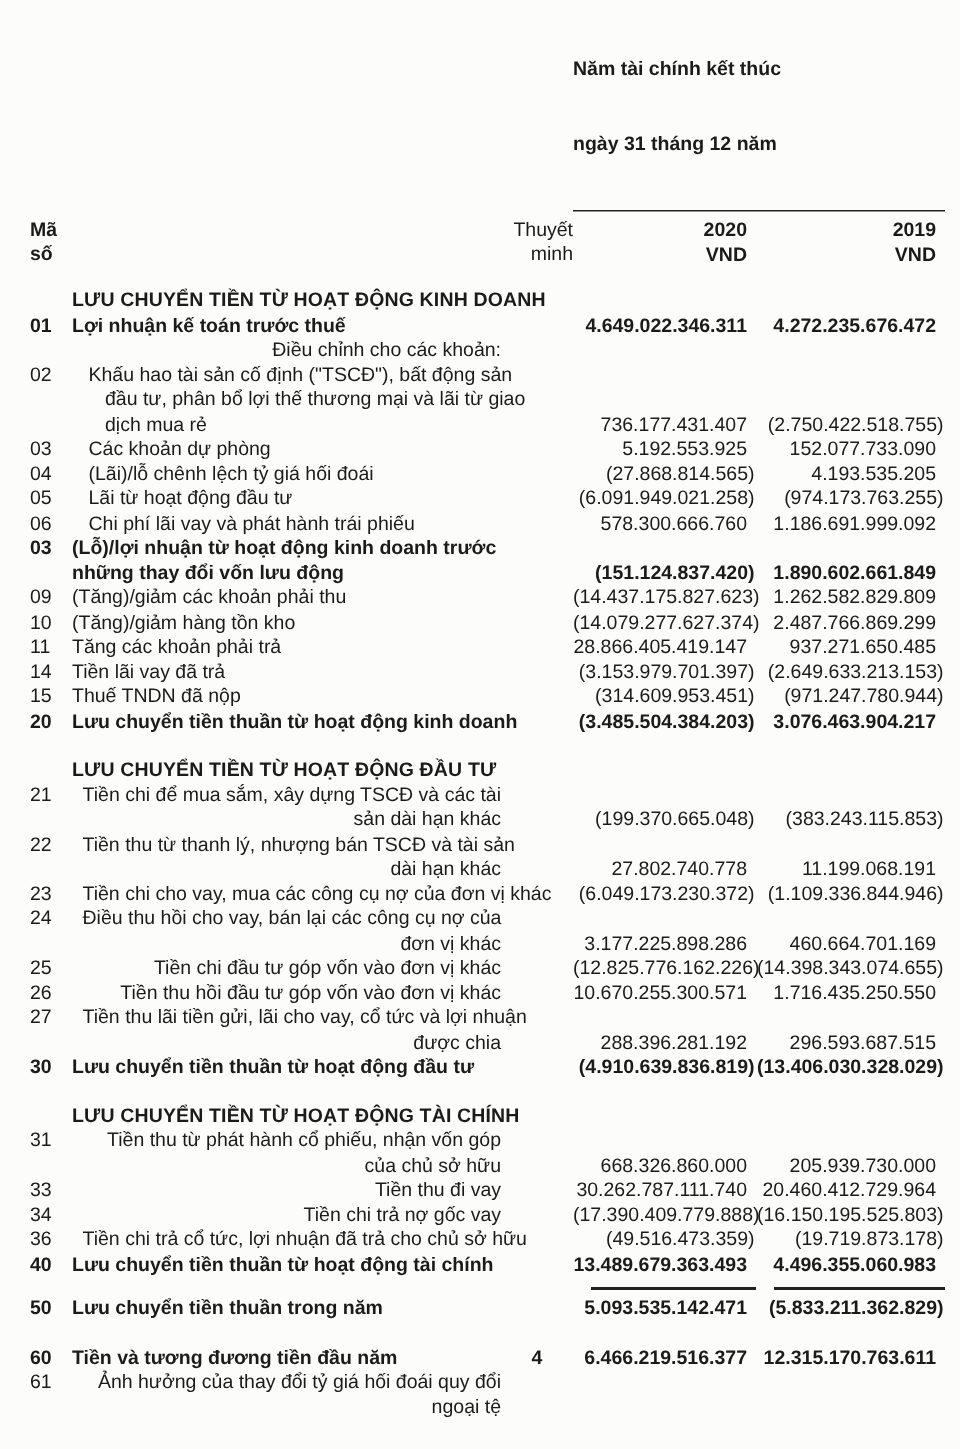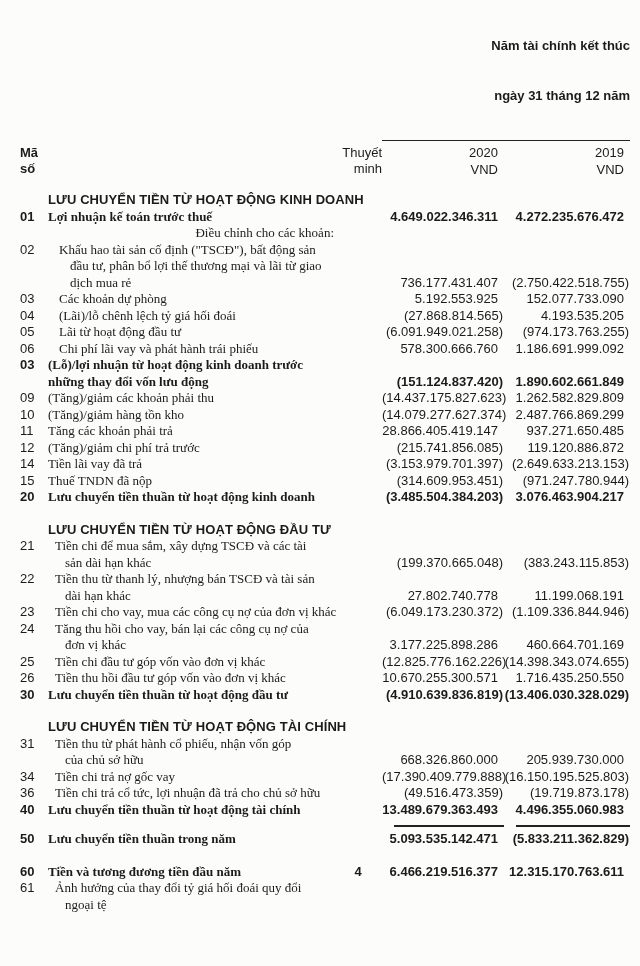--- a/index.html
+++ b/index.html
@@ -25,33 +25,33 @@
   td {
     padding: 0;
     vertical-align: top;
     white-space: pre;
     line-height: 16.5px;
     font-size: 13px;
   }
   .b { font-weight: 700; }
   
   .period {
-    text-align: right;
+    text-align: left;
     border-bottom: 1.5px solid #222;
     padding-bottom: 3px;
     font-weight: 700;
   }
   .col-head td { padding-top: 4px; }
   .code-h { font-weight: 700; }
   .note-h { text-align: right; font-weight: 400; }
-  .year-h { text-align: right; padding-right: 6px; font-weight: 400; }
+  .year-h { text-align: right; padding-right: 6px; font-weight: 700; }
   
   .code { vertical-align: top; }
-  .desc { padding-left: 0; font-family: Liberation Serif, serif; }
-  .d1 { padding-left: 17px; text-indent: -10px; }   
+  .desc { padding-left: 0; }
+  .d1 { padding-left: 17px; text-indent: -10px; text-align: right; }   
   .d2 { padding-left: 22px; text-indent: -11px; }   
   .dp { padding-left: 3px; text-align: right; }                        
   .sec { font-weight: 700; letter-spacing: 0.1px; }
   .note { text-align: center; vertical-align: bottom; }
   .v { text-align: right; padding-right: 6px; vertical-align: bottom; }
   .neg { margin-right: -5px; }
   
   .rl { vertical-align: bottom; }
   .hline  { border-top: 2px solid #222; margin-left: 12px; height: 4px; margin-top: 7px; }
 </style>
@@ -168,27 +168,20 @@
           <td class="v"><span>2.487.766.869.299</span></td>
         </tr>
         <tr>
           <td class="code">11</td>
           <td class="desc">Tăng các khoản phải trả</td>
           <td class="note"></td>
           <td class="v"><span>28.866.405.419.147</span></td>
           <td class="v"><span>937.271.650.485</span></td>
         </tr>
         <tr>
-          <td class="code">12</td>
-          <td class="desc">(Tăng)/giảm chi phí trả trước</td>
-          <td class="note"></td>
-          <td class="v"><span class="neg">(215.741.856.085)</span></td>
-          <td class="v"><span>119.120.886.872</span></td>
-        </tr>
-        <tr>
           <td class="code">14</td>
           <td class="desc">Tiền lãi vay đã trả</td>
           <td class="note"></td>
           <td class="v"><span class="neg">(3.153.979.701.397)</span></td>
           <td class="v"><span class="neg">(2.649.633.213.153)</span></td>
         </tr>
         <tr>
           <td class="code">15</td>
           <td class="desc">Thuế TNDN đã nộp</td>
           <td class="note"></td>
@@ -230,39 +223,47 @@
         </tr>
         <tr>
           <td class="code">23</td>
           <td class="desc d1">Tiền chi cho vay, mua các công cụ nợ của đơn vị khác</td>
           <td class="note"></td>
           <td class="v"><span class="neg">(6.049.173.230.372)</span></td>
           <td class="v"><span class="neg">(1.109.336.844.946)</span></td>
         </tr>
         <tr>
           <td class="code">24</td>
-          <td class="desc d1">Tăng thu hồi cho vay, bán lại các công cụ nợ của
+          <td class="desc d1">Điều thu hồi cho vay, bán lại các công cụ nợ của
 đơn vị khác</td>
           <td class="note"></td>
           <td class="v"><span>3.177.225.898.286</span></td>
           <td class="v"><span>460.664.701.169</span></td>
         </tr>
         <tr>
           <td class="code">25</td>
           <td class="desc d1">Tiền chi đầu tư góp vốn vào đơn vị khác</td>
           <td class="note"></td>
           <td class="v"><span class="neg">(12.825.776.162.226)</span></td>
           <td class="v"><span class="neg">(14.398.343.074.655)</span></td>
         </tr>
         <tr>
           <td class="code">26</td>
           <td class="desc d1">Tiền thu hồi đầu tư góp vốn vào đơn vị khác</td>
           <td class="note"></td>
           <td class="v"><span>10.670.255.300.571</span></td>
           <td class="v"><span>1.716.435.250.550</span></td>
+        </tr>
+        <tr>
+          <td class="code">27</td>
+          <td class="desc d1">Tiền thu lãi tiền gửi, lãi cho vay, cổ tức và lợi nhuận
+được chia</td>
+          <td class="note"></td>
+          <td class="v"><span>288.396.281.192</span></td>
+          <td class="v"><span>296.593.687.515</span></td>
         </tr>
         <tr class="b">
           <td class="code">30</td>
           <td class="desc">Lưu chuyển tiền thuần từ hoạt động đầu tư</td>
           <td class="note"></td>
           <td class="v"><span class="neg">(4.910.639.836.819)</span></td>
           <td class="v"><span class="neg">(13.406.030.328.029)</span></td>
         </tr>
         <tr>
           <td colspan="5" style="height:16px"></td>
@@ -274,20 +275,27 @@
           <td></td>
           <td></td>
         </tr>
         <tr>
           <td class="code">31</td>
           <td class="desc d1">Tiền thu từ phát hành cổ phiếu, nhận vốn góp
 của chủ sở hữu</td>
           <td class="note"></td>
           <td class="v"><span>668.326.860.000</span></td>
           <td class="v"><span>205.939.730.000</span></td>
+        </tr>
+        <tr>
+          <td class="code">33</td>
+          <td class="desc d1">Tiền thu đi vay</td>
+          <td class="note"></td>
+          <td class="v"><span>30.262.787.111.740</span></td>
+          <td class="v"><span>20.460.412.729.964</span></td>
         </tr>
         <tr>
           <td class="code">34</td>
           <td class="desc d1">Tiền chi trả nợ gốc vay</td>
           <td class="note"></td>
           <td class="v"><span class="neg">(17.390.409.779.888)</span></td>
           <td class="v"><span class="neg">(16.150.195.525.803)</span></td>
         </tr>
         <tr>
           <td class="code">36</td>

